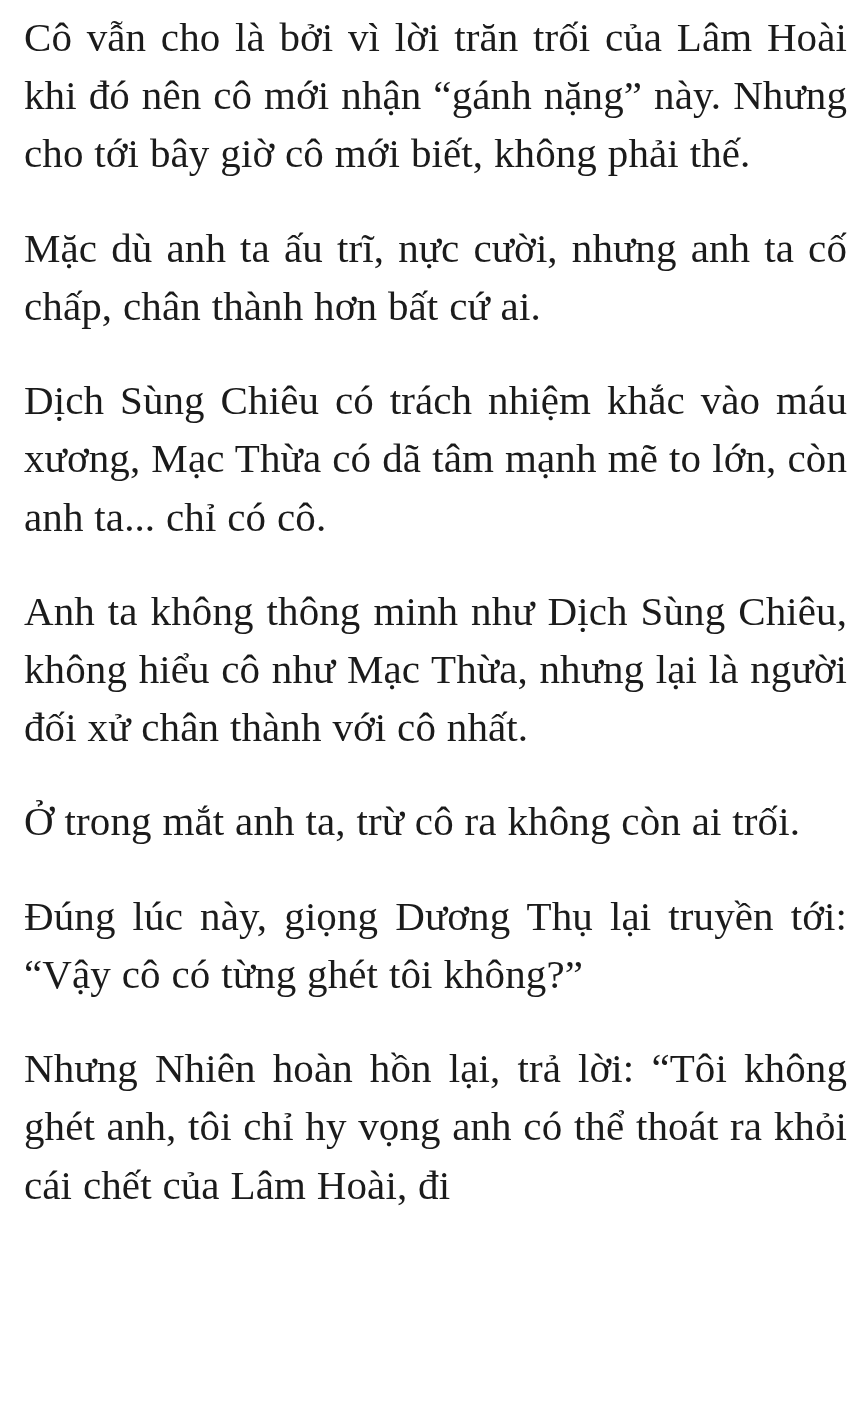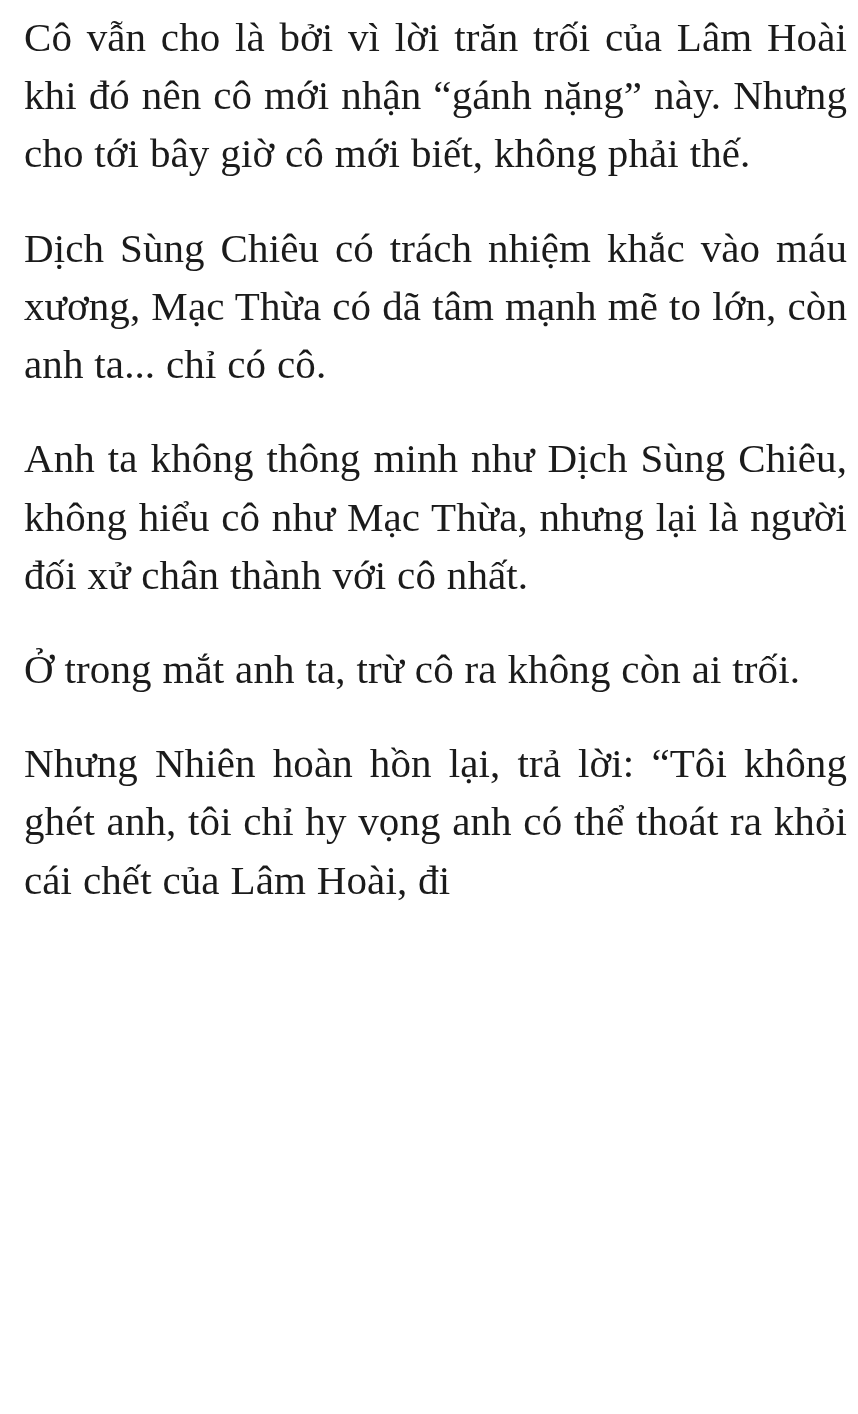--- a/index.html
+++ b/index.html
@@ -30,17 +30,19 @@
   }
   .para:last-child {
     margin-bottom: 0;
   }
 </style>
 </head>
 <body>
 
 <div class="reader">
   <p class="para">Cô vẫn cho là bởi vì lời trăn trối của Lâm Hoài khi đó nên cô mới nhận “gánh nặng” này. Nhưng cho tới bây giờ cô mới biết, không phải thế.</p>
+  <p class="para">Mặc dù anh ta ấu trĩ, nực cười, nhưng anh ta cố chấp, chân thành hơn bất cứ ai.</p>
   <p class="para">Dịch Sùng Chiêu có trách nhiệm khắc vào máu xương, Mạc Thừa có dã tâm mạnh mẽ to lớn, còn anh ta... chỉ có cô.</p>
   <p class="para">Anh ta không thông minh như Dịch Sùng Chiêu, không hiểu cô như Mạc Thừa, nhưng lại là người đối xử chân thành với cô nhất.</p>
   <p class="para">Ở trong mắt anh ta, trừ cô ra không còn ai trối.</p>
+  <p class="para">Đúng lúc này, giọng Dương Thụ lại truyền tới: “Vậy cô có từng ghét tôi không?”</p>
   <p class="para">Nhưng Nhiên hoàn hồn lại, trả lời: “Tôi không ghét anh, tôi chỉ hy vọng anh có thể thoát ra khỏi cái chết của Lâm Hoài, đi</p>
 </div>
 
 </body></html>

